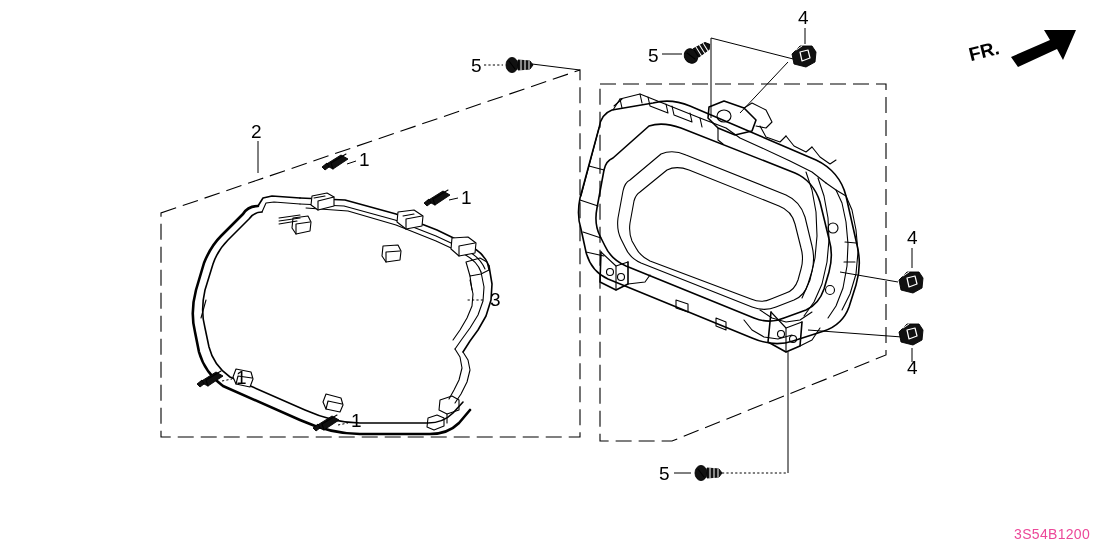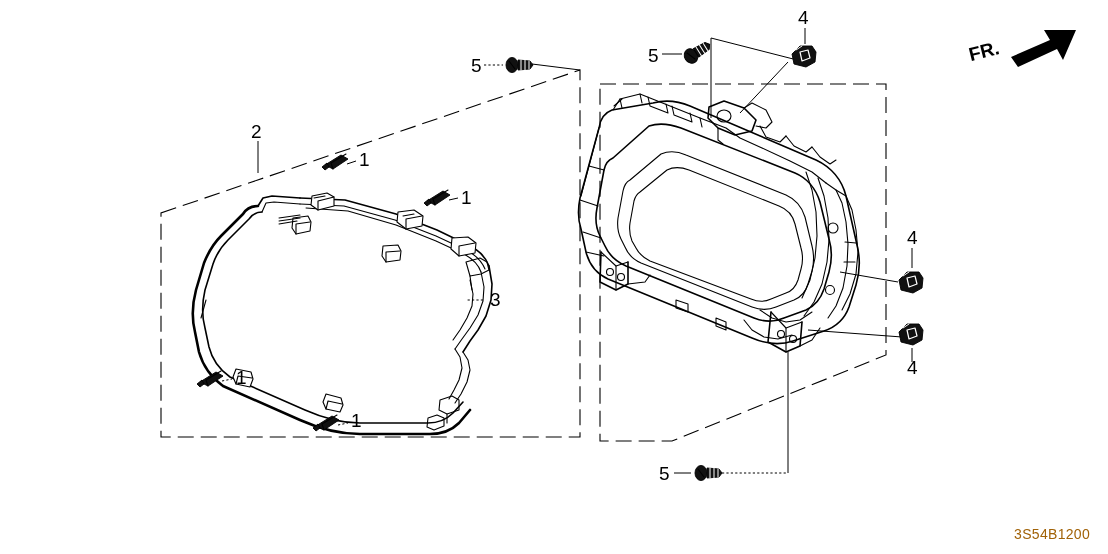--- a/index.html
+++ b/index.html
@@ -18,21 +18,21 @@
     color:#000;
     white-space:nowrap;
     -webkit-font-smoothing:antialiased;
   }
   .partno{
     position:absolute;
     right:18px;bottom:12px;
     font-family:"Liberation Sans", sans-serif;
     font-size:14px;
     letter-spacing:0.3px;
-    color:#a16207;
+    color:#ec4899;
   }
   .frlabel{
     position:absolute;
     left:972px;top:44px;
     font-family:"Liberation Sans", sans-serif;
     font-weight:bold;
     font-size:19px;
     color:#000;
     transform:rotate(-14deg);
     transform-origin:left bottom;

